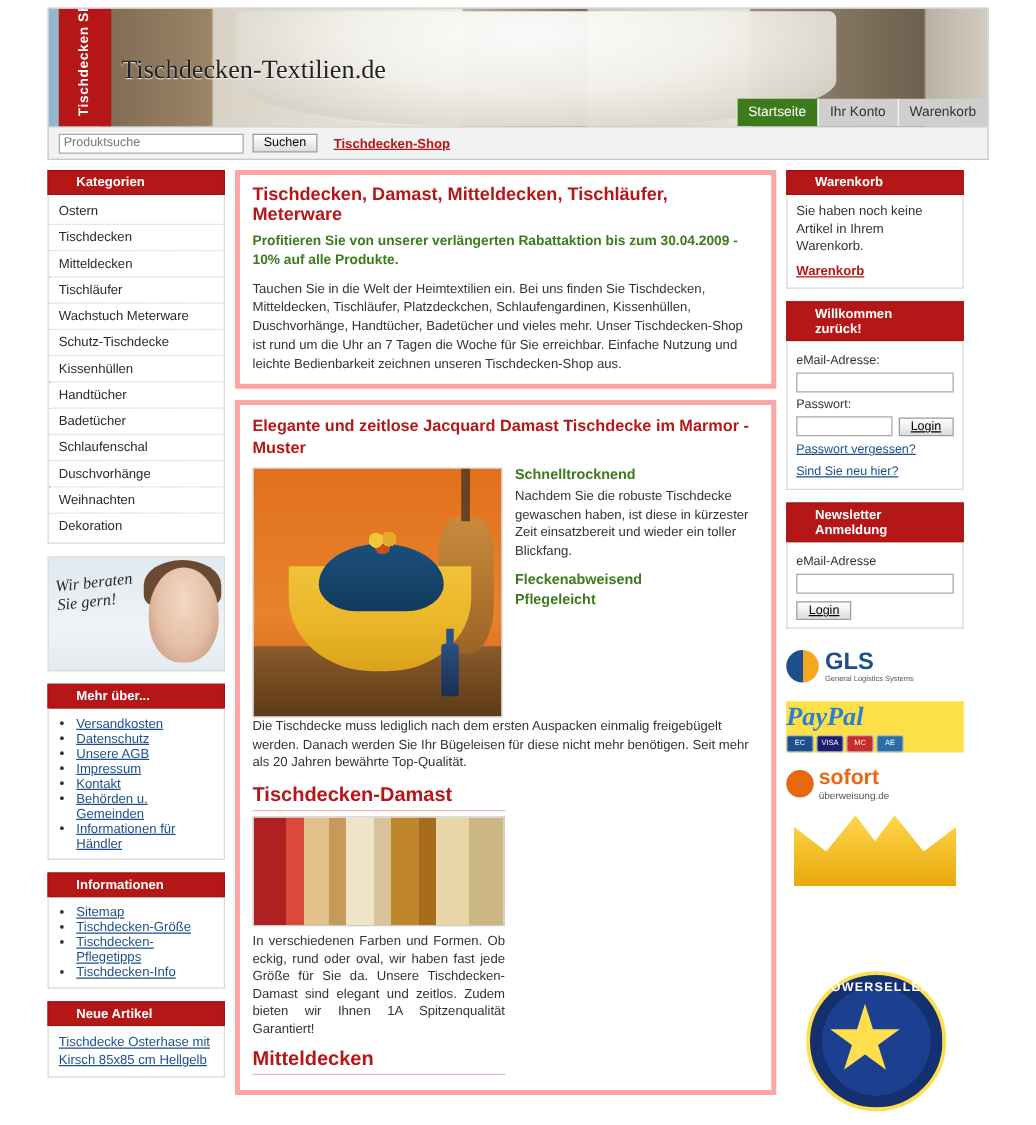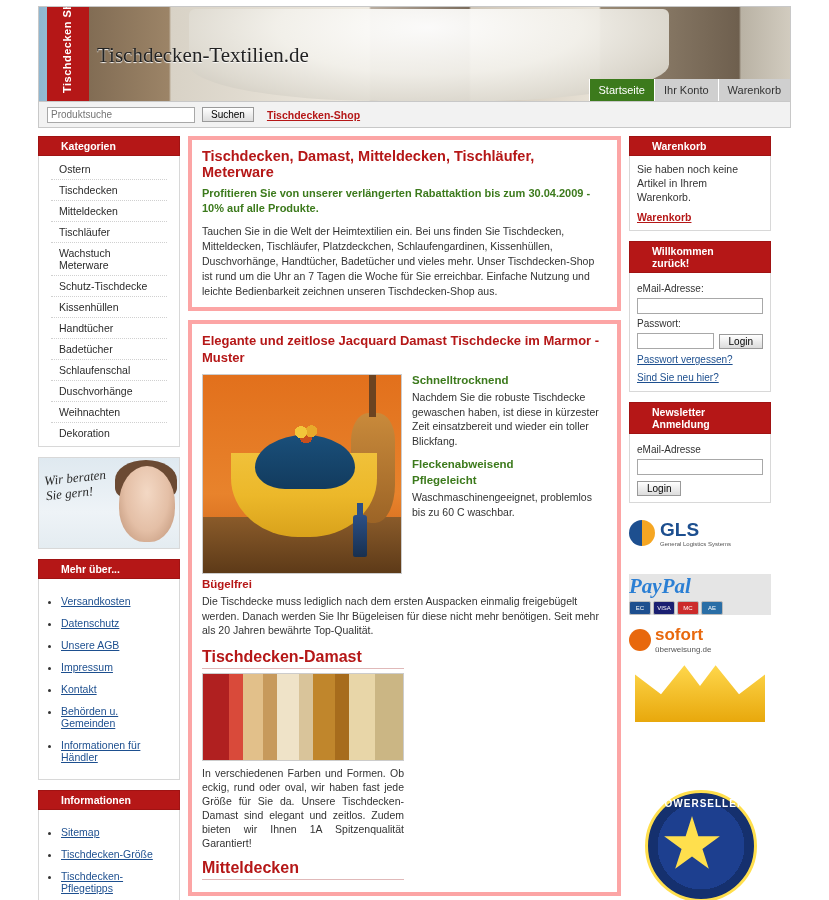--- a/index.html
+++ b/index.html
@@ -131,34 +131,34 @@
     color: #ffffff;
     font-size: 10.5px;
     font-weight: bold;
     padding: 3px 22px;
     border: 1px solid #a01313;
   }
   .panel-body {
     border: 1px solid #d8d8d8;
     border-top: none;
     background: #ffffff;
-    padding: 3px 12px;
+    padding: 3px 0;
   }
   .cat-item {
     font-size: 10.5px;
     color: #2a2a2a;
     padding: 4px 8px;
     border-bottom: 1px dotted #d0d0d0;
     cursor: pointer;
   }
   .cat-item:last-child { border-bottom: none; }
 
   .panel-body.plain { padding: 6px 8px; font-size: 10.5px; color: #333333; }
   .link-list { margin: 0; padding: 0 0 0 14px; }
-  .link-list li { margin: 10px 0; font-size: 10.5px; }
+  .link-list li { margin: 0 0; font-size: 10.5px; }
   .link-list li span { color: #1d4f8f; text-decoration: underline; cursor: pointer; }
 
   
   .advisor {
     width: 142px; height: 92px;
     border: 1px solid #d8d8d8;
     position: relative; overflow: hidden;
     background: linear-gradient(180deg,#dfe9f0 0%,#eef3f7 60%,#e4ecf1 100%);
   }
   .advisor .script {
@@ -303,37 +303,37 @@
   }
   .rp-body label { display: block; margin: 3px 0 2px 0; font-size: 10px; }
   .rp-body input[type=text], .rp-body input[type=password] {
     width: 100%; height: 16px; border: 1px solid #a8a8a8; font-size: 10px; padding: 1px 3px;
   }
   .rp-row { display: flex; gap: 5px; align-items: flex-end; }
   .rp-row input { flex: 1; }
   .btn-sm {
     font-size: 10px; border: 1px solid #9a9a9a;
     background: linear-gradient(180deg,#ffffff,#dcdcdc);
-    padding: 1px 9px; cursor: pointer;
+    padding: 1px 9px; cursor: pointer; text-decoration: underline;
   }
   .rp-link { display: block; color: #1d4f8f; text-decoration: underline; font-size: 10px; margin-top: 4px; cursor: pointer; }
   .rp-strong { color: #b51717; text-decoration: underline; font-weight: bold; cursor: pointer; display: inline-block; margin-top: 6px; }
 
   
   .logos { margin-top: 4px; }
   .logo-gls { height: 40px; display: flex; align-items: center; gap: 5px; }
   .logo-gls .mark {
     width: 26px; height: 26px; border-radius: 50%;
     background: conic-gradient(#f5a623 0 50%, #1d4f8f 50% 100%);
   }
   .logo-gls .txt { font-size: 19px; font-weight: bold; color: #1d4f8f; font-family: "Liberation Sans", sans-serif; }
   .logo-gls .sub { font-size: 6px; color: #555555; display:block; font-weight: normal; }
   .logo-paypal {
-    margin-top: 21px;
-    background: #e5e5e5;
+    margin-top: 8px;
+    background: #fde047;
   }
   .logo-paypal .pp {
     font-size: 21px; font-weight: bold; font-style: italic;
     color: #123a73; font-family: "Liberation Serif", serif;
   }
   .logo-paypal .pp span { color: #2b7fd4; }
   .cards { display: flex; gap: 2px; margin-top: 2px; }
   .card { width: 22px; height: 14px; border: 1px solid #bbbbbb; border-radius: 2px; font-size: 6px; color: #ffffff; display: flex; align-items: center; justify-content: center; }
   .logo-sofort { margin-top: 10px; display: flex; align-items: center; gap: 4px; }
   .logo-sofort .mark { width: 22px; height: 22px; border-radius: 50%; background: #e8680d; }
@@ -494,24 +494,22 @@
             <div class="table-top"></div>
             <div class="cloth-dark"></div>
             <div class="flowers"></div>
             <div class="bottle"></div>
           </div>
           <div class="prod-text">
             <h3 class="feat">Schnelltrocknend</h3>
             <p class="feat-p">Nachdem Sie die robuste Tischdecke gewaschen haben, ist diese in kürzester Zeit einsatzbereit und wieder ein toller Blickfang.</p>
             <h3 class="feat">Fleckenabweisend</h3>
             <h3 class="feat">Pflegeleicht</h3>
-            <p class="feat-p">Waschmaschinengeeignet, problemlos bis zu 60 C waschbar.</p>
-          </div>
-        </div>
-        <h3 class="feat-red">Bügelfrei</h3>
+          </div>
+        </div>
         <p class="feat-p">Die Tischdecke muss lediglich nach dem ersten Auspacken einmalig freigebügelt werden. Danach werden Sie Ihr Bügeleisen für diese nicht mehr benötigen. Seit mehr als 20 Jahren bewährte Top-Qualität.</p>
 
         <div class="tiles">
           <div class="tile">
             <h4>Tischdecken-Damast</h4>
             <div class="thumb">
                 <div class="th-damast"></div>
               </div>
             <p>In verschiedenen Farben und Formen. Ob eckig, rund oder oval, wir haben fast jede Größe für Sie da. Unsere Tischdecken-Damast sind elegant und zeitlos. Zudem bieten wir Ihnen 1A Spitzenqualität Garantiert!</p>
           </div>

